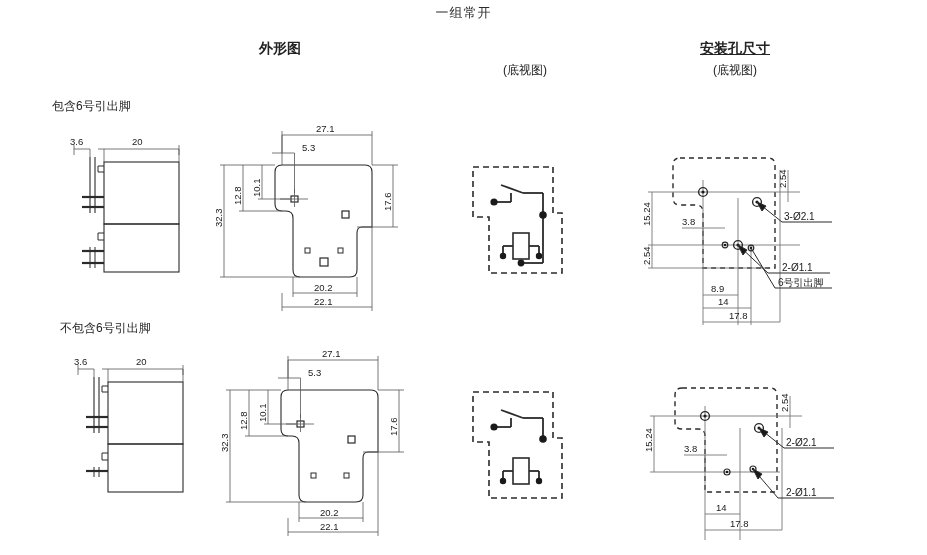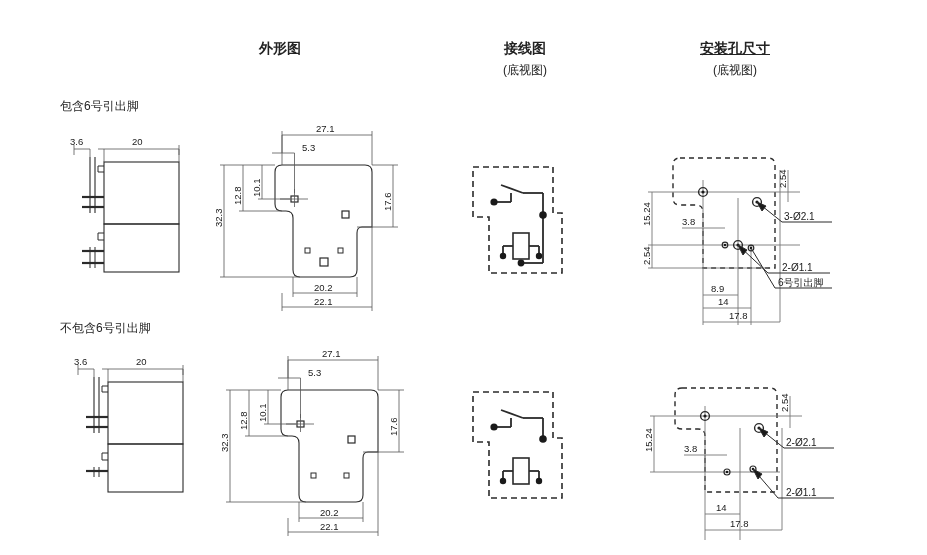--- a/index.html
+++ b/index.html
@@ -26,30 +26,30 @@
   }
   svg{display:block;}
   .dimtxt{font-size:9.5px;fill:#1a1a1a;font-family:"Liberation Sans",sans-serif;}
   .cntxt{font-size:10px;fill:#1a1a1a;font-family:"Liberation Sans",sans-serif;}
 </style>
 </head>
 <body>
 
 <div class="page">
 
+  <div class="ttl">一组常开</div>
 
   <div class="colhead" style="left:195px;top:40px;width:170px;">外形图</div>
 
-  <div class="colhead" style="left:450px;top:40px;width:150px;">接线图</div>
   <div class="colsub" style="left:450px;top:62px;width:150px;">(底视图)</div>
 
   <div class="colhead" style="left:645px;top:40px;width:180px;text-decoration:underline;">安装孔尺寸</div>
   <div class="colsub" style="left:645px;top:62px;width:180px;">(底视图)</div>
 
-  <div class="rowlabel" style="left:60px;top:98px;">包含6号引出脚</div>
+  <div class="rowlabel" style="left:52px;top:98px;">包含6号引出脚</div>
 
   <div class="abs" style="left:60px;top:135px;">
   <svg width="160" height="150" viewBox="0 0 160 150">
     <g stroke="#2a2a2a" fill="none" stroke-width="1.1">
 
       <rect x="44" y="27" width="75" height="62"></rect>
 
       <rect x="44" y="89" width="75" height="48"></rect>
 
       <line x1="30" y1="22" x2="30" y2="78"></line>

